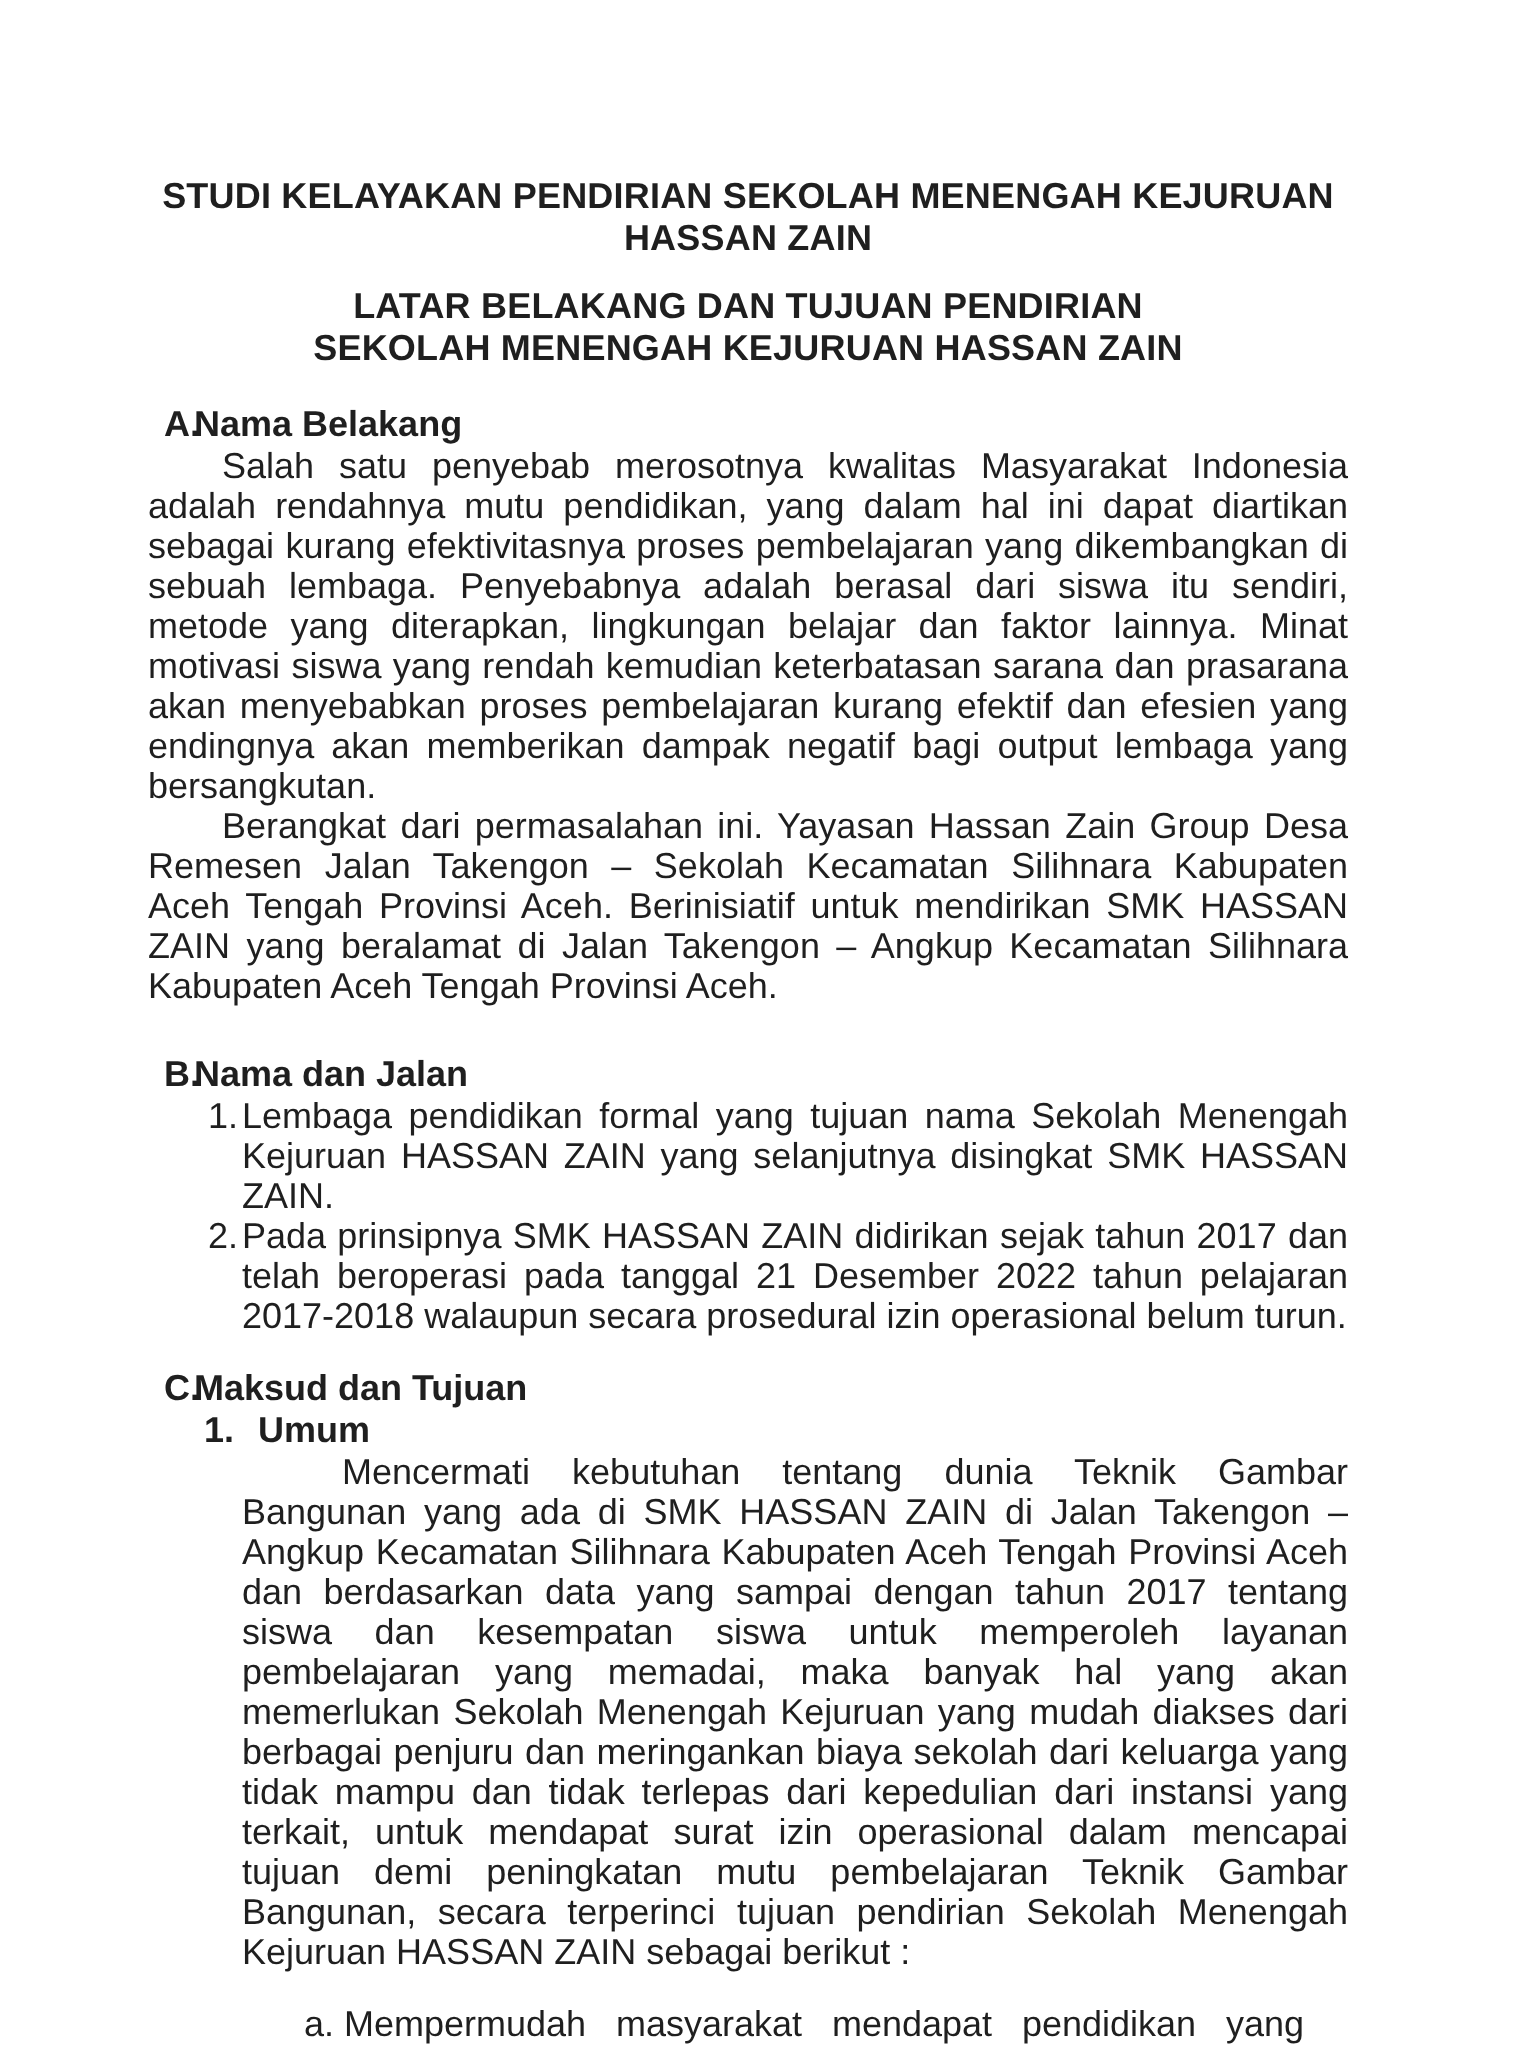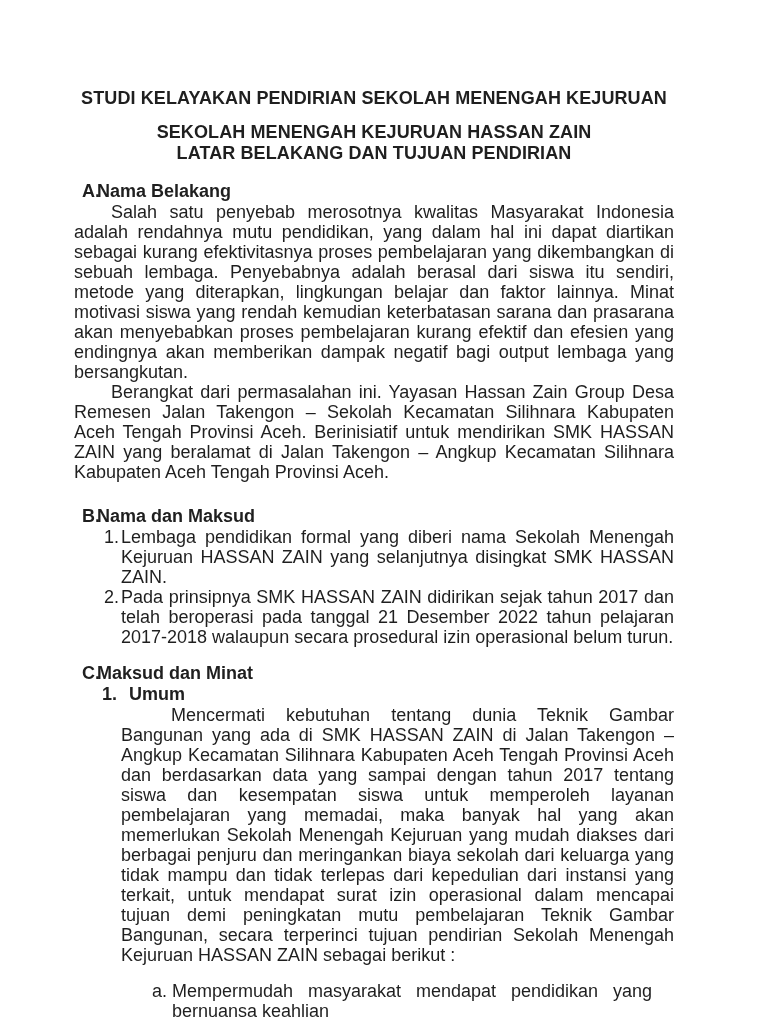--- a/index.html
+++ b/index.html
@@ -68,55 +68,56 @@
   .li2 .lit2 { flex: 1; max-width: 480px; text-align: justify; }
 </style>
 </head>
 <body>
 
 <div class="page">
   <div class="doc">
 
     <div class="title">
       <div>STUDI KELAYAKAN PENDIRIAN SEKOLAH MENENGAH KEJURUAN</div>
+      <div>HASSAN ZAIN</div>
     </div>
 
     <div class="subtitle">
+      <div>LATAR BELAKANG DAN TUJUAN PENDIRIAN</div>
       <div>SEKOLAH MENENGAH KEJURUAN HASSAN ZAIN</div>
-      <div>LATAR BELAKANG DAN TUJUAN PENDIRIAN</div>
     </div>
 
     <div class="sec-a">
       <div class="sec-h">
         <span class="sm">A.</span>
           <span>Nama Belakang</span>
       </div>
       <p class="para">Salah satu penyebab merosotnya kwalitas Masyarakat Indonesia adalah rendahnya mutu pendidikan, yang dalam hal ini dapat diartikan sebagai kurang efektivitasnya proses pembelajaran yang dikembangkan di sebuah lembaga. Penyebabnya adalah berasal dari siswa itu sendiri, metode yang diterapkan, lingkungan belajar dan faktor lainnya. Minat motivasi siswa yang rendah kemudian keterbatasan sarana dan prasarana akan menyebabkan proses pembelajaran kurang efektif dan efesien yang endingnya akan memberikan dampak negatif bagi output lembaga yang bersangkutan.</p>
       <p class="para">Berangkat dari permasalahan ini. Yayasan Hassan Zain Group Desa Remesen Jalan Takengon – Sekolah Kecamatan Silihnara Kabupaten Aceh Tengah Provinsi Aceh. Berinisiatif untuk mendirikan SMK HASSAN ZAIN yang beralamat di Jalan Takengon – Angkup Kecamatan Silihnara Kabupaten Aceh Tengah Provinsi Aceh.</p>
     </div>
 
     <div class="sec-b">
       <div class="sec-h">
         <span class="sm">B.</span>
-          <span>Nama dan Maksud</span>
+          <span>Nama dan Jalan</span>
       </div>
       <div class="li">
         <span class="lim">1.</span>
-          <span class="lit">Lembaga pendidikan formal yang diberi nama Sekolah Menengah Kejuruan HASSAN ZAIN yang selanjutnya disingkat SMK HASSAN ZAIN.</span>
+          <span class="lit">Lembaga pendidikan formal yang tujuan nama Sekolah Menengah Kejuruan HASSAN ZAIN yang selanjutnya disingkat SMK HASSAN ZAIN.</span>
       </div>
       <div class="li">
         <span class="lim">2.</span>
           <span class="lit">Pada prinsipnya SMK HASSAN ZAIN didirikan sejak tahun 2017 dan telah beroperasi pada tanggal 21 Desember 2022 tahun pelajaran 2017-2018 walaupun secara prosedural izin operasional belum turun.</span>
       </div>
     </div>
 
     <div class="sec-c">
       <div class="sec-h">
         <span class="sm">C.</span>
-          <span>Maksud dan Minat</span>
+          <span>Maksud dan Tujuan</span>
       </div>
       <div class="sub-h">
         <span class="sm2">1.</span>
           <span>Umum</span>
       </div>
       <p class="cpara">Mencermati kebutuhan tentang dunia Teknik Gambar Bangunan yang ada di SMK HASSAN ZAIN di Jalan Takengon – Angkup Kecamatan Silihnara Kabupaten Aceh Tengah Provinsi Aceh dan berdasarkan data yang sampai dengan tahun 2017 tentang siswa dan kesempatan siswa untuk memperoleh layanan pembelajaran yang memadai, maka banyak hal yang akan memerlukan Sekolah Menengah Kejuruan yang mudah diakses dari berbagai penjuru dan meringankan biaya sekolah dari keluarga yang tidak mampu dan tidak terlepas dari kepedulian dari instansi yang terkait, untuk mendapat surat izin operasional dalam mencapai tujuan demi peningkatan mutu pembelajaran Teknik Gambar Bangunan, secara terperinci tujuan pendirian Sekolah Menengah Kejuruan HASSAN ZAIN sebagai berikut :</p>
       <div class="li2">
         <span class="lim2">a.</span>
           <span class="lit2">Mempermudah masyarakat mendapat pendidikan yang bernuansa keahlian</span>
       </div>

